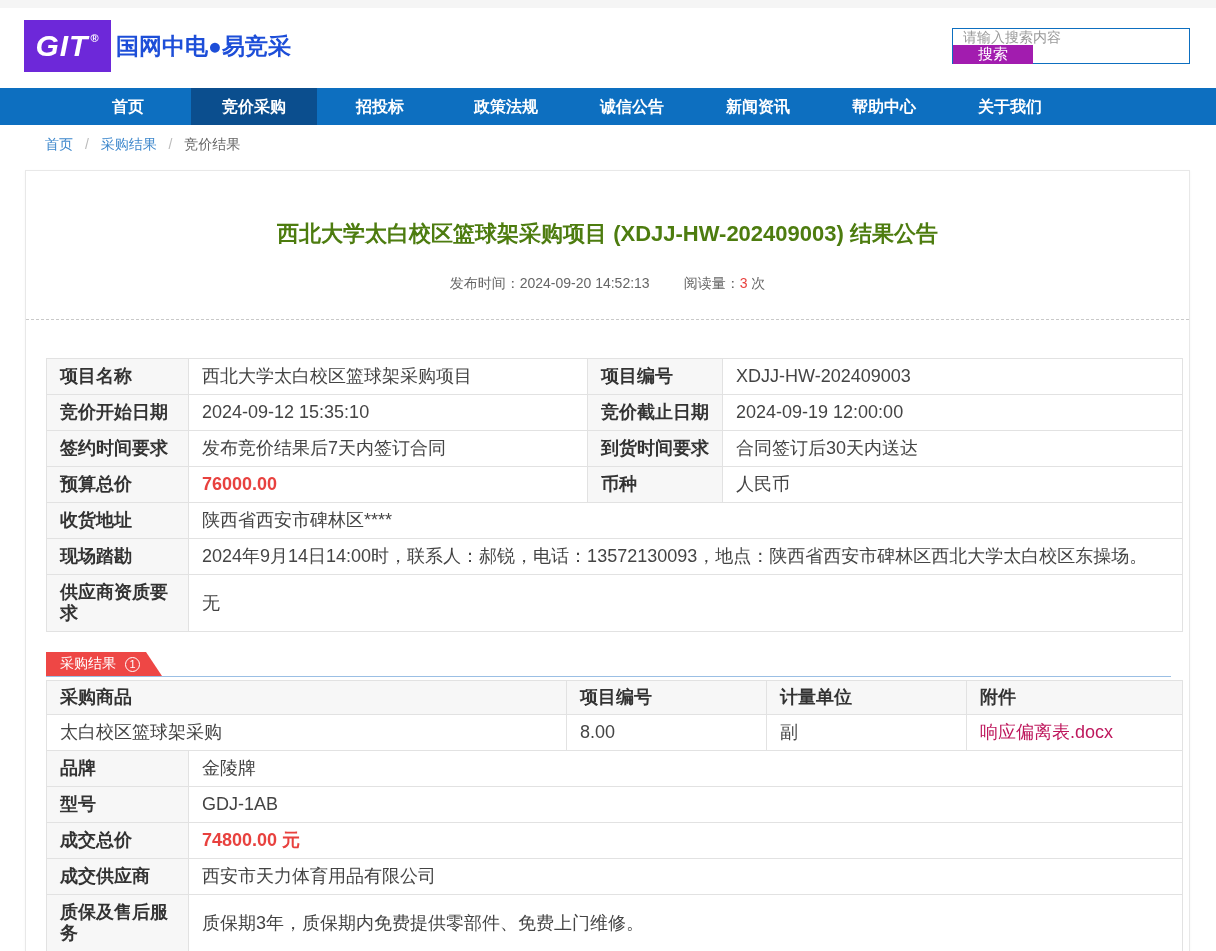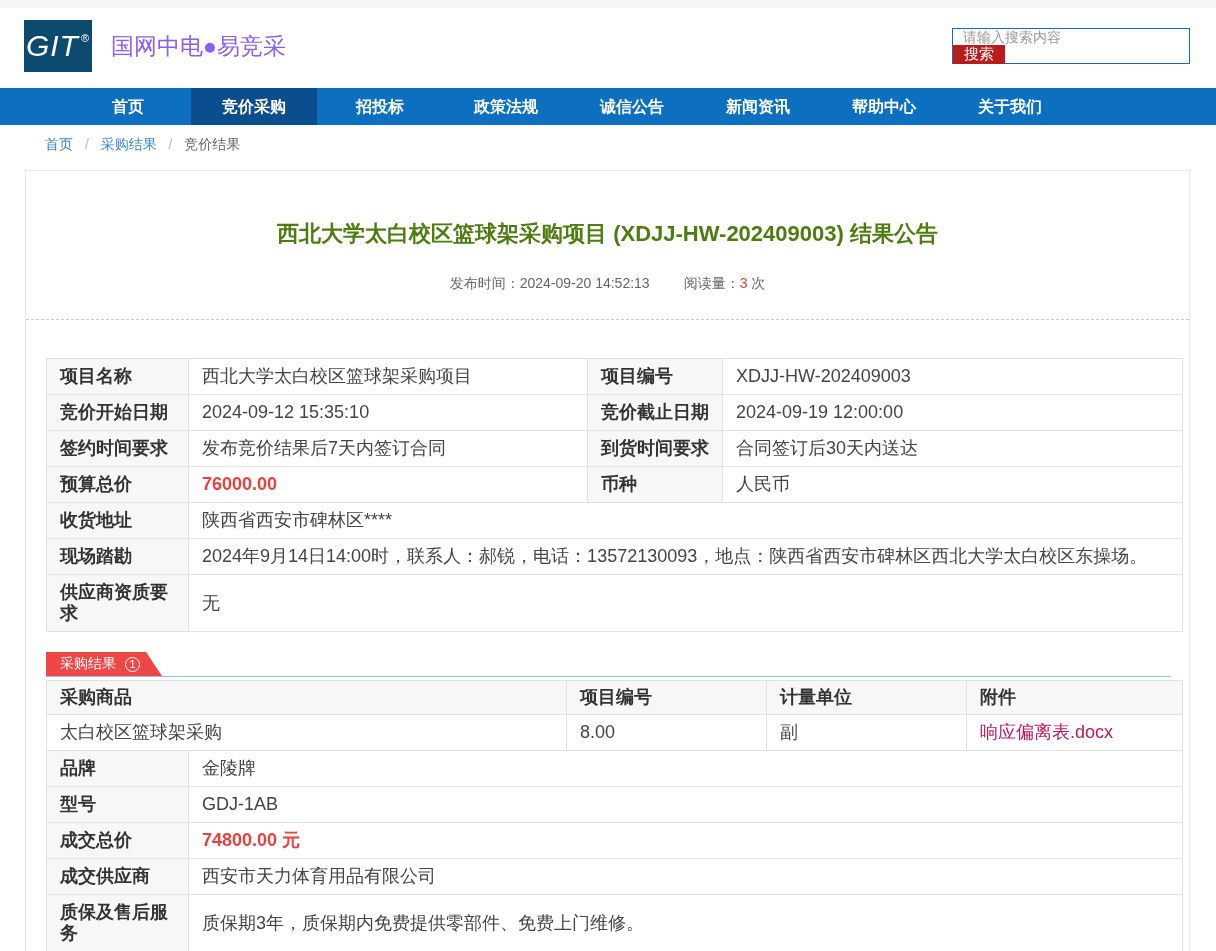--- a/index.html
+++ b/index.html
@@ -6,27 +6,27 @@
   html,body { background:#fff; }
   body { font-family:"Liberation Sans","DejaVu Sans",sans-serif; color:#333; }
   .page { position:relative; width:1216px; height:951px; overflow:hidden; background:#fff; }
 
   
   .top-strip { height:8px; background:#f5f5f5; }
 
   
   .header { position:relative; height:80px; background:#fff; }
   .logo-wrap { position:absolute; left:24px; top:12px; display:flex; align-items:center; }
-  .logo-box { width:68px; height:52px; background:#0c4a6e; color:#fff; display:flex; align-items:center; justify-content:center; font-style:italic; font-weight:normal; font-size:30px; letter-spacing:1px; }
+  .logo-box { width:87px; height:52px; background:#6d28d9; color:#fff; display:flex; align-items:center; justify-content:center; font-style:italic; font-weight:bold; font-size:30px; letter-spacing:1px; }
   .logo-box sup { font-size:11px; font-style:normal; margin-left:2px; transform:translateY(-8px); }
-  .brand-name { margin-left:19px; font-size:23px; font-weight:normal; color:#8b5cf6; }
+  .brand-name { margin-left:5px; font-size:23px; font-weight:bold; color:#1d4ed8; }
   .search-group { position:absolute; right:26px; top:20px; display:flex; border:1px solid #0d6fc0; height:36px;flex-direction:column; }
   .search-input { width:236px; height:34px; border:none; outline:none; padding:0 10px; font-size:14px; color:#333; font-family:inherit; }
   .search-input::placeholder { color:#9a9a9a; }
-  .search-btn { width:52px; height:34px; background:#b91c1c; color:#fff; border:none; font-size:15px; cursor:pointer; font-family:inherit; }
+  .search-btn { width:80px; height:34px; background:#a21caf; color:#fff; border:none; font-size:15px; cursor:pointer; font-family:inherit; }
 
   
   .nav { display:flex; height:37px; background:#0d6fc0; padding-left:65px; }
   .nav-item { width:126px; line-height:37px; text-align:center; color:#fff; font-size:16px; font-weight:bold; cursor:pointer; }
   .nav-item.active { background:#0b4e8e; }
 
   
   .breadcrumb { margin:11px 0 16px 45px; font-size:14px; color:#999; }
   .breadcrumb .crumb-link { color:#3d87cc; text-decoration:none; cursor:pointer; }
   .breadcrumb .sep { margin:0 8px; color:#bbb; }

